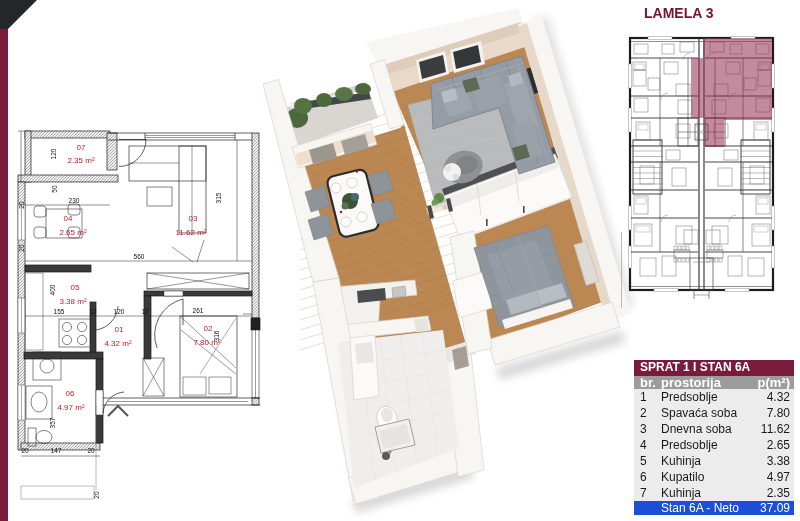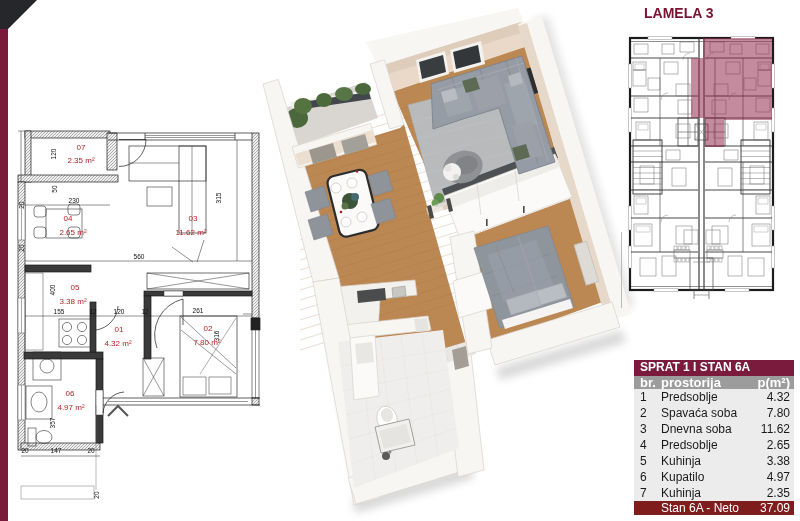--- a/index.html
+++ b/index.html
@@ -2,21 +2,21 @@
 <html><head><meta charset="utf-8">
 <style>
 html,body{margin:0;padding:0;width:800px;height:521px;background:#ffffff;font-family:"Liberation Sans",sans-serif;}
 #wrap{position:relative;width:800px;height:521px;overflow:hidden;}
 svg{position:absolute;left:0;top:0;}
 #title{position:absolute;left:644px;top:5px;font-size:14px;font-weight:bold;color:#7a1333;letter-spacing:0px;}
 #tbl{position:absolute;left:586px;top:360px;width:160px;font-size:12px;padding-left:48px;}
 #tbl .hd{background:#7a1b3d;color:#fff;font-weight:bold;height:15.5px;line-height:15.5px;padding-left:6px;}
 #tbl .sh{background:#9c9c9c;color:#fff;font-weight:bold;height:13px;line-height:13px;position:relative;font-size:13px;}
 #tbl .row{background:#ececec;color:#1a1a1a;height:16.1px;line-height:16.1px;position:relative;}
-#tbl .ft{background:#7f1d1d;color:#fff;height:14px;line-height:14px;position:relative;}
+#tbl .ft{background:#1d4ed8;color:#fff;height:14px;line-height:14px;position:relative;}
 .c1{position:absolute;left:6px;}
 .c2{position:absolute;left:27px;}
 .c3{position:absolute;right:4px;text-align:right;}
 </style></head>
 <body>
 <div id="wrap">
 <svg width="800" height="521" viewBox="0 0 800 521">
 <defs>
 <pattern id="hatch" width="3" height="3" patternUnits="userSpaceOnUse">
 <rect width="3" height="3" fill="#f0f0f0"></rect>

